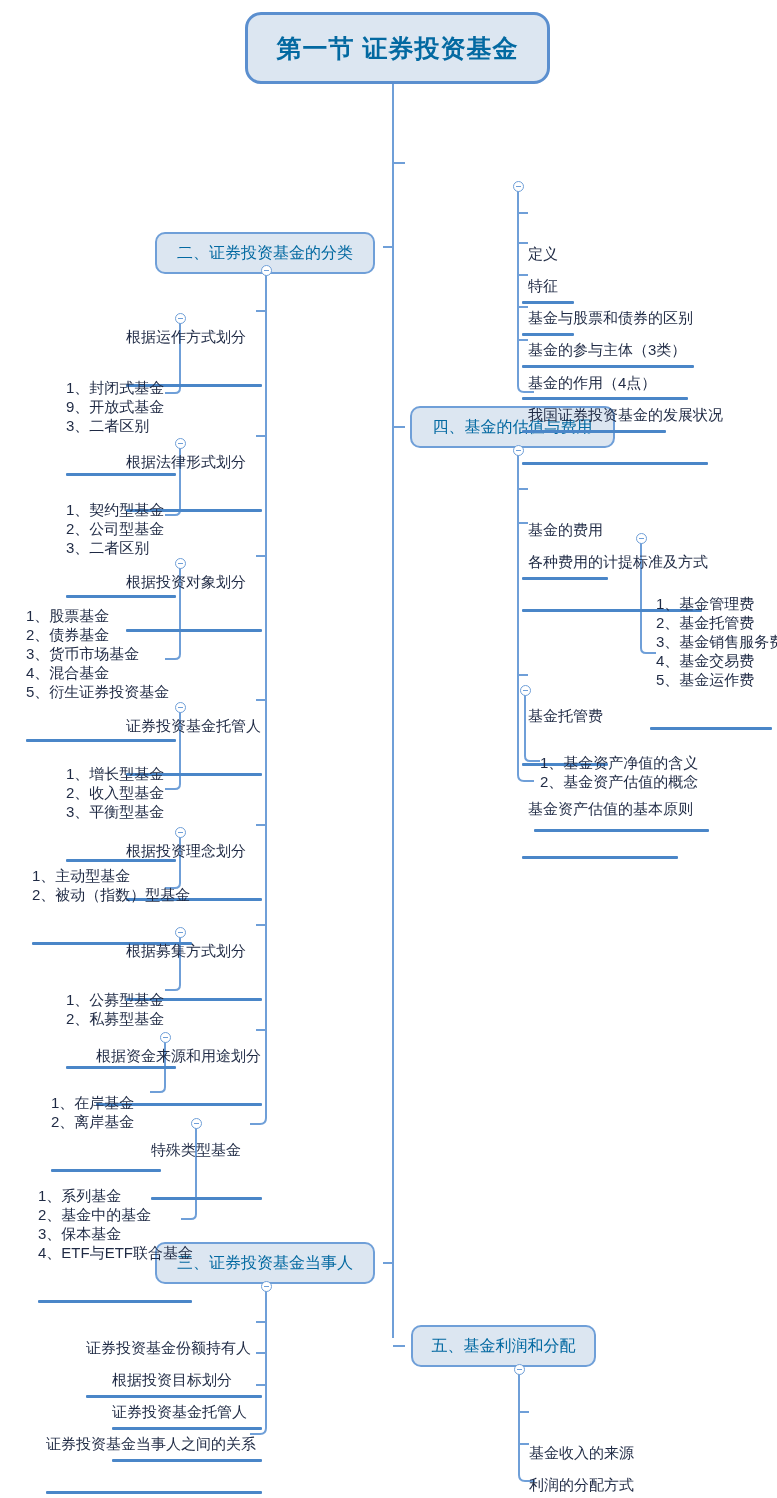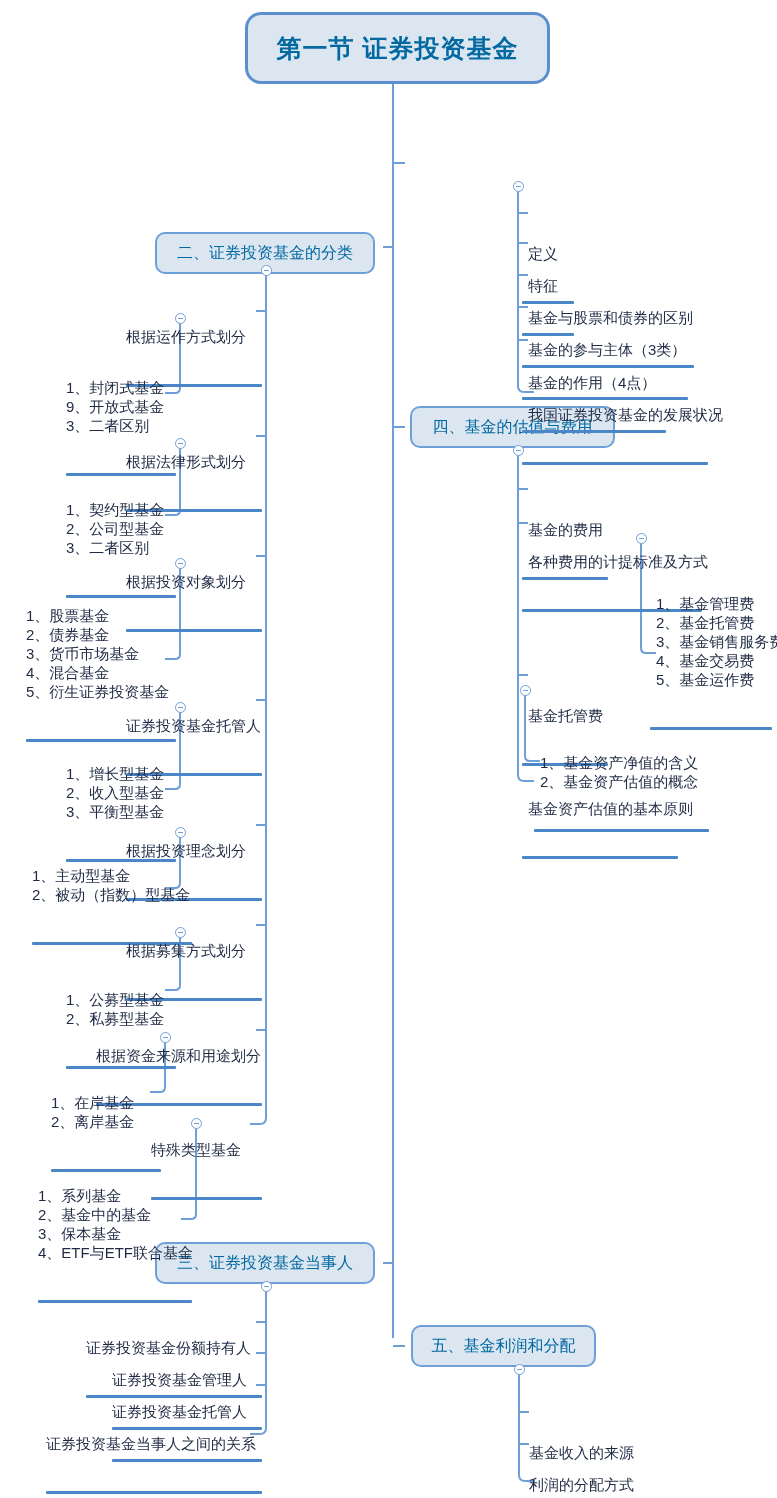--- a/index.html
+++ b/index.html
@@ -287,21 +287,21 @@
 3、保本基金
 4、ETF与ETF联合基金</span>
     <span class="bar" style="width:154px;"></span>
   </div>
 
   <div class="topic leftlabel" style="left:86px;top:1300px;width:170px;">
     <span class="txt">证券投资基金份额持有人</span>
     <span class="bar" style="width:176px;"></span>
   </div>
   <div class="topic leftlabel" style="left:112px;top:1332px;width:144px;">
-    <span class="txt">证券投资基金管理人</span>
+    <span class="txt">根据投资目标划分</span>
     <span class="bar" style="width:150px;"></span>
   </div>
   <div class="topic leftlabel" style="left:112px;top:1364px;width:144px;">
     <span class="txt">证券投资基金托管人</span>
     <span class="bar" style="width:150px;"></span>
   </div>
   <div class="topic leftlabel" style="left:46px;top:1396px;width:210px;">
     <span class="txt">证券投资基金当事人之间的关系</span>
     <span class="bar" style="width:216px;"></span>
   </div>

